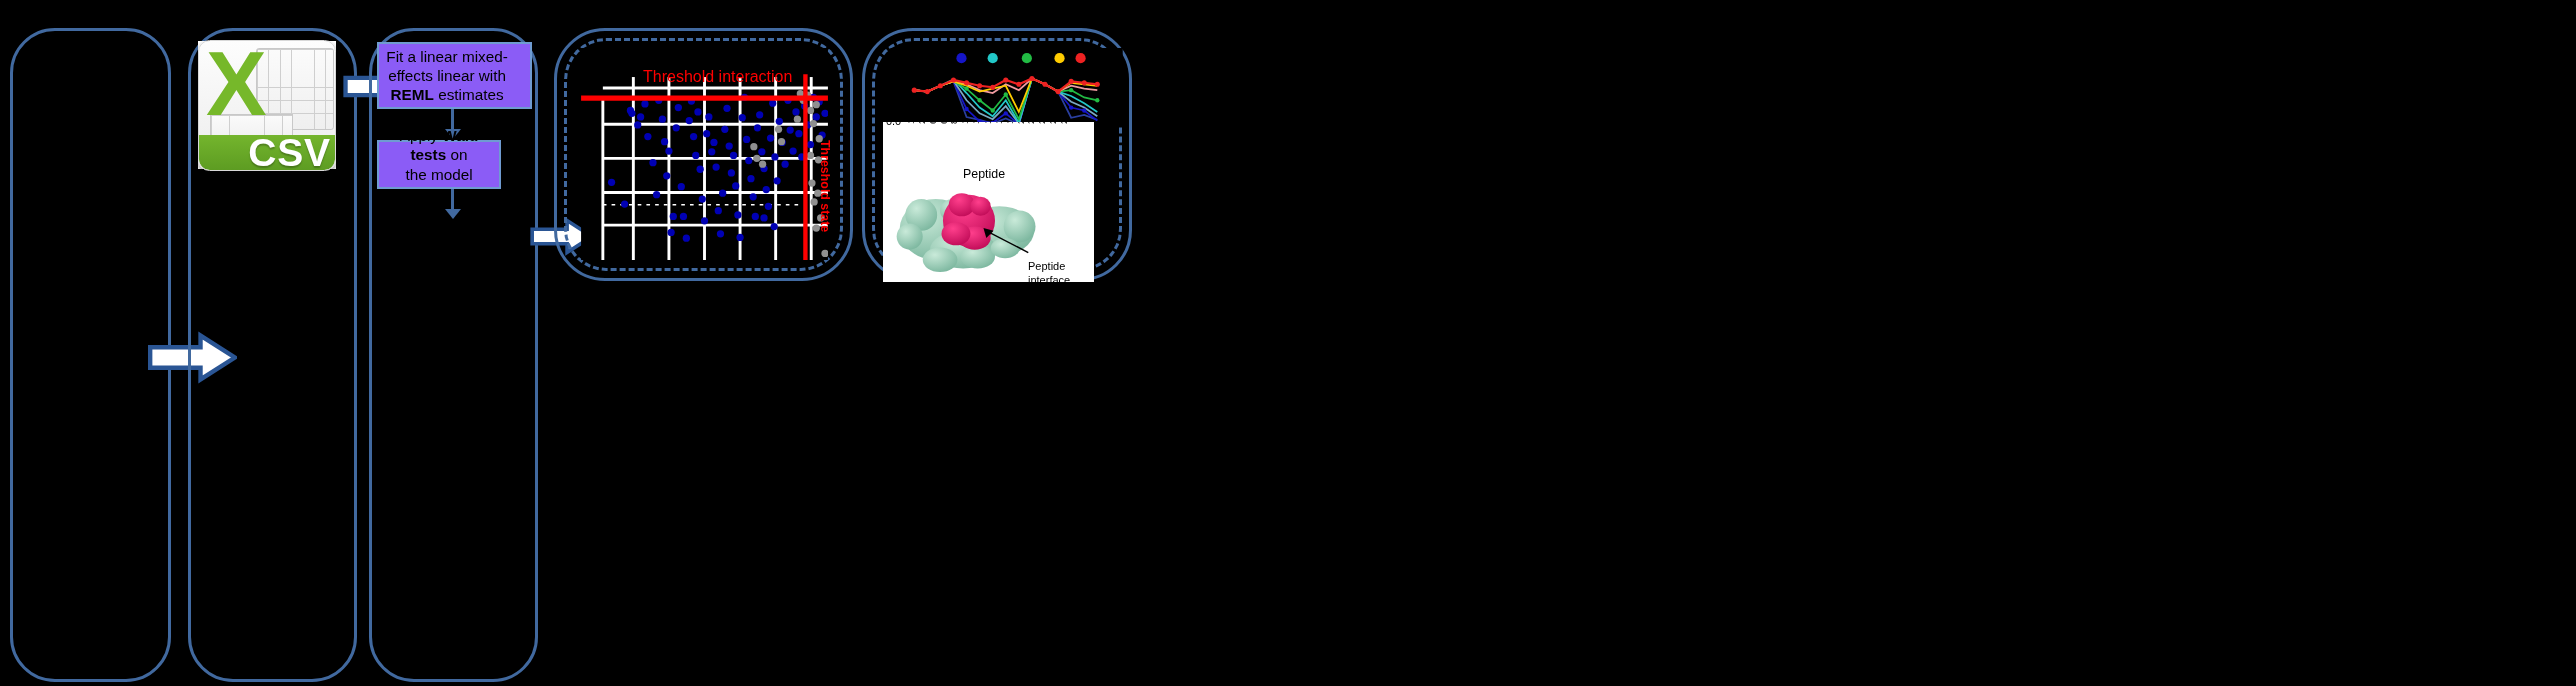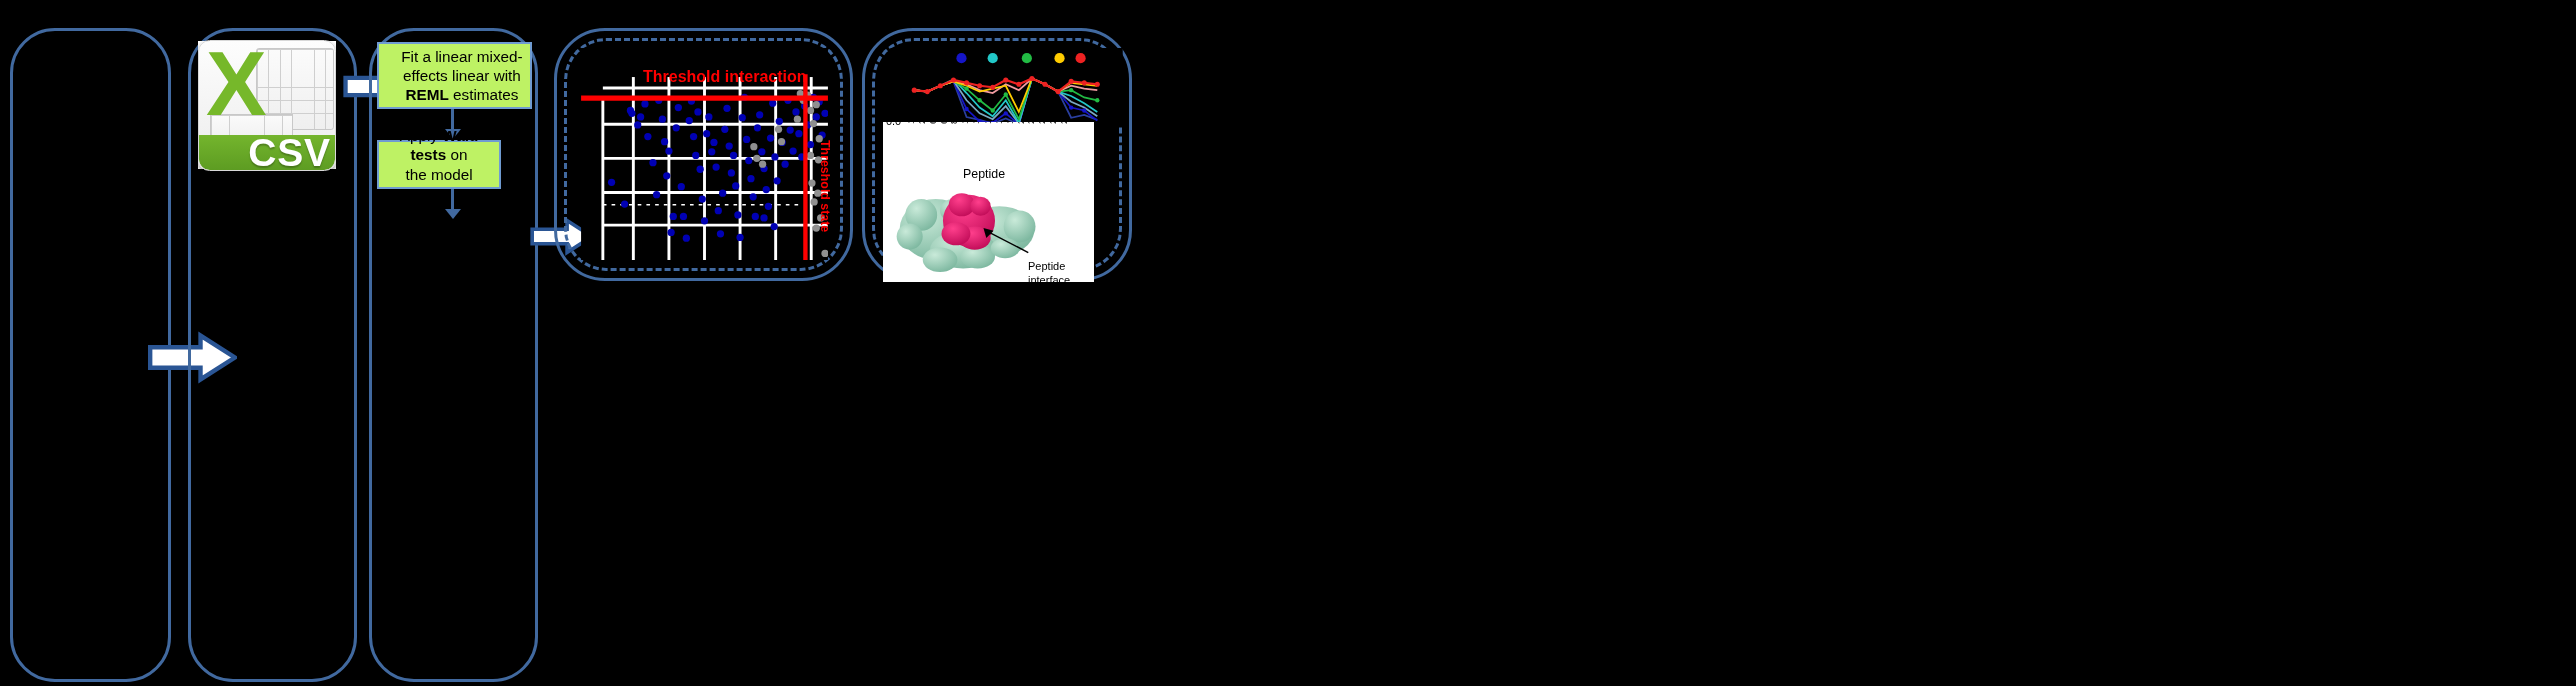--- a/index.html
+++ b/index.html
@@ -16,22 +16,22 @@
     position:absolute;border:3.6px dashed #41699f;border-radius:42px;
     background:transparent;box-sizing:border-box;pointer-events:none;
   }
 
   
   .arrow{position:absolute;}
   .arrow svg{display:block;}
 
   
   .proc-box{
-    position:absolute;background:#bef264;border:2.9px solid #6f9bd1;
-    box-sizing:border-box;display:flex;align-items:center;justify-content:flex-end;
+    position:absolute;background:#8b5cf6;border:2.9px solid #6f9bd1;
+    box-sizing:border-box;display:flex;align-items:center;justify-content:flex-start;
     text-align:center;color:#000;font-family:"Liberation Sans",sans-serif;
     font-size:29px;line-height:1.25;padding:5.8px 7.3px;
   }
   .proc-box b{font-weight:bold;}
   .connector{position:absolute;background:#41699f;width:4.4px;}
   .connector-head{position:absolute;width:0;height:0;
      border-left:11.6px solid transparent;border-right:11.6px solid transparent;
      border-top:16px solid #41699f;}
 
   
@@ -60,21 +60,21 @@
     font:bold 91px/1 "Liberation Sans",sans-serif;color:#76b82a;}
   .csv-band{position:absolute;left:0;right:0;bottom:0;height:27%;
     background:linear-gradient(#74b52d,#5d9c22);
     display:flex;align-items:center;justify-content:center;
     border-radius:0 0 11px 11px;}
   .csv-band span{font:bold 39px/1 "Liberation Sans",sans-serif;color:#fff;
     letter-spacing:0.7px;text-shadow:0 1.5px 1.5px rgba(0,0,0,.25);margin-left:45px;}
 
   
   .scatter-wrap{position:absolute;}
-  .scatter-title{position:absolute;color:#ff0000;font-weight:bold;
+  .scatter-title{position:absolute;color:#ff0000;font-weight:normal;
      font-family:"Liberation Sans",sans-serif;font-size:21px;white-space:nowrap;}
   .vthresh-label{position:absolute;color:#ff0000;font-weight:bold;
      font-family:"Liberation Sans",sans-serif;font-size:17.4px;white-space:nowrap;
      writing-mode:vertical-rl;}
 
   
   .img-panel{position:absolute;background:#ffffff;overflow:hidden;}
   .pep-axis-label{position:absolute;font-family:"Liberation Sans",sans-serif;
      font-size:18px;color:#000;white-space:nowrap;
      transform-origin:left top;transform:rotate(-90deg);}

